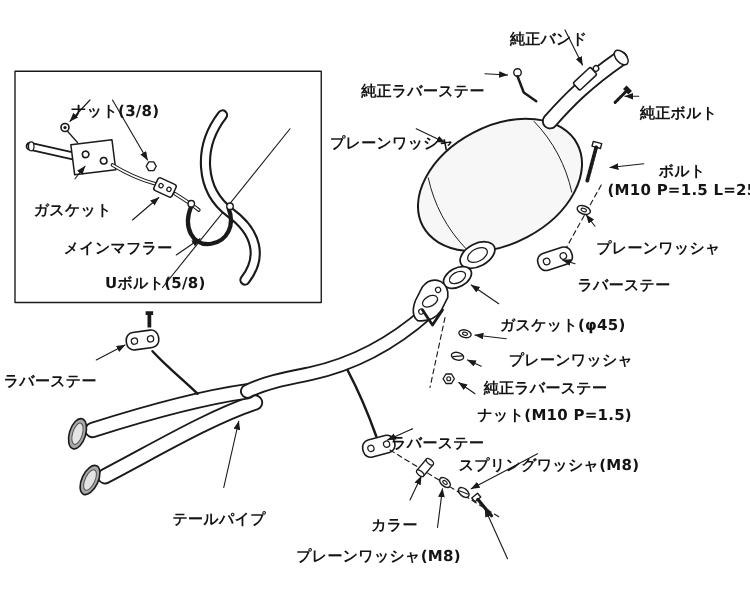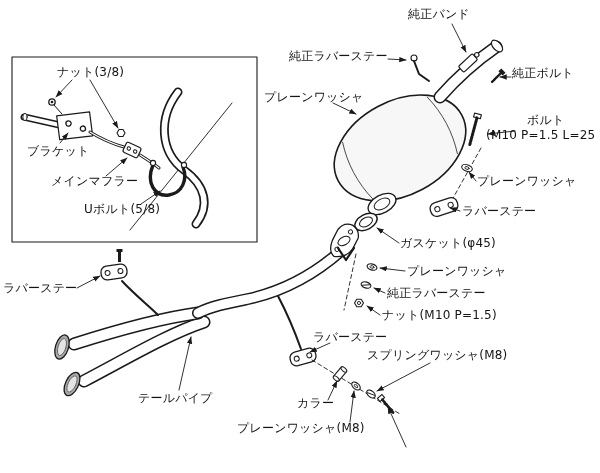--- a/index.html
+++ b/index.html
@@ -3,21 +3,21 @@
 <meta charset="utf-8">
 <style>
   html,body{margin:0;padding:0;background:#fff;}
   .stage{
     position:relative;width:600px;height:473px;background:#ffffff;overflow:hidden;
     font-family:"DejaVu Sans","Liberation Sans",sans-serif;
   }
   .stage svg{position:absolute;left:0;top:0;}
   .lbl{
     position:absolute;font-size:12px;line-height:1.15;color:#141414;
-    white-space:nowrap;font-weight:400;letter-spacing:.2px;
+    white-space:nowrap;font-weight:700;letter-spacing:.2px;margin-top:17px;
   }
 </style>
 </head>
 <body>
 
 <div class="stage">
 
   <svg width="600" height="473" viewBox="0 0 600 473">
     <defs>
       <marker id="arr" markerWidth="9" markerHeight="8" refX="7.5" refY="3" orient="auto">
@@ -249,17 +249,17 @@
   <div class="lbl" style="left:387px;top:287px">純正ラバーステー</div>
   <div class="lbl" style="left:382px;top:309px">ナット(M10 P=1.5)</div>
   <div class="lbl" style="left:313px;top:331px">ラバーステー</div>
   <div class="lbl" style="left:367px;top:349px">スプリングワッシャ(M8)</div>
   <div class="lbl" style="left:297px;top:397px">カラー</div>
   <div class="lbl" style="left:237px;top:422px">プレーンワッシャ(M8)</div>
   <div class="lbl" style="left:138px;top:392px">テールパイプ</div>
   <div class="lbl" style="left:3px;top:282px">ラバーステー</div>
 
   <div class="lbl" style="left:57px;top:66px">ナット(3/8)</div>
-  <div class="lbl" style="left:27px;top:145px">ブラケット</div>
+  <div class="lbl" style="left:27px;top:145px">ガスケット</div>
   <div class="lbl" style="left:51px;top:175px">メインマフラー</div>
   <div class="lbl" style="left:84px;top:203px">Uボルト(5/8)</div>
 
 </div>
 
 </body></html>

